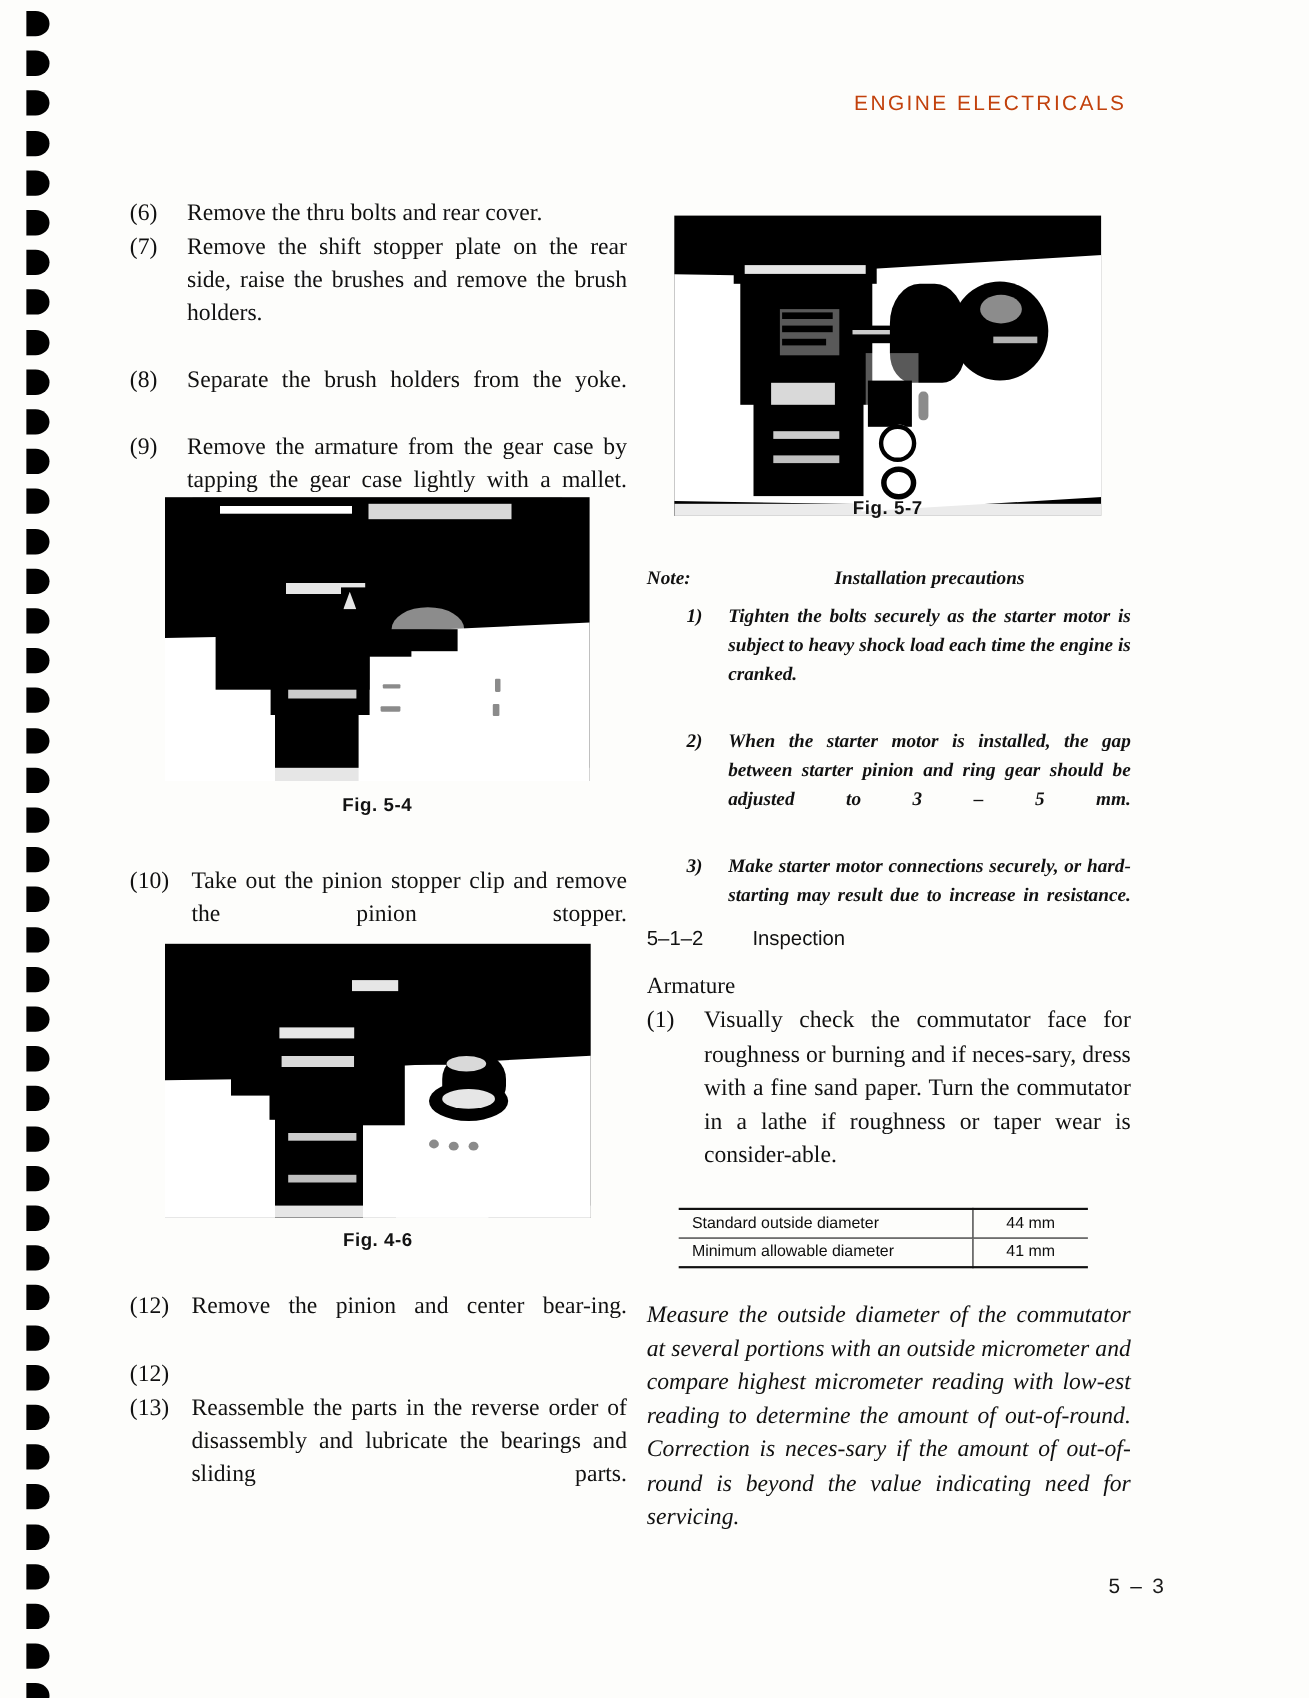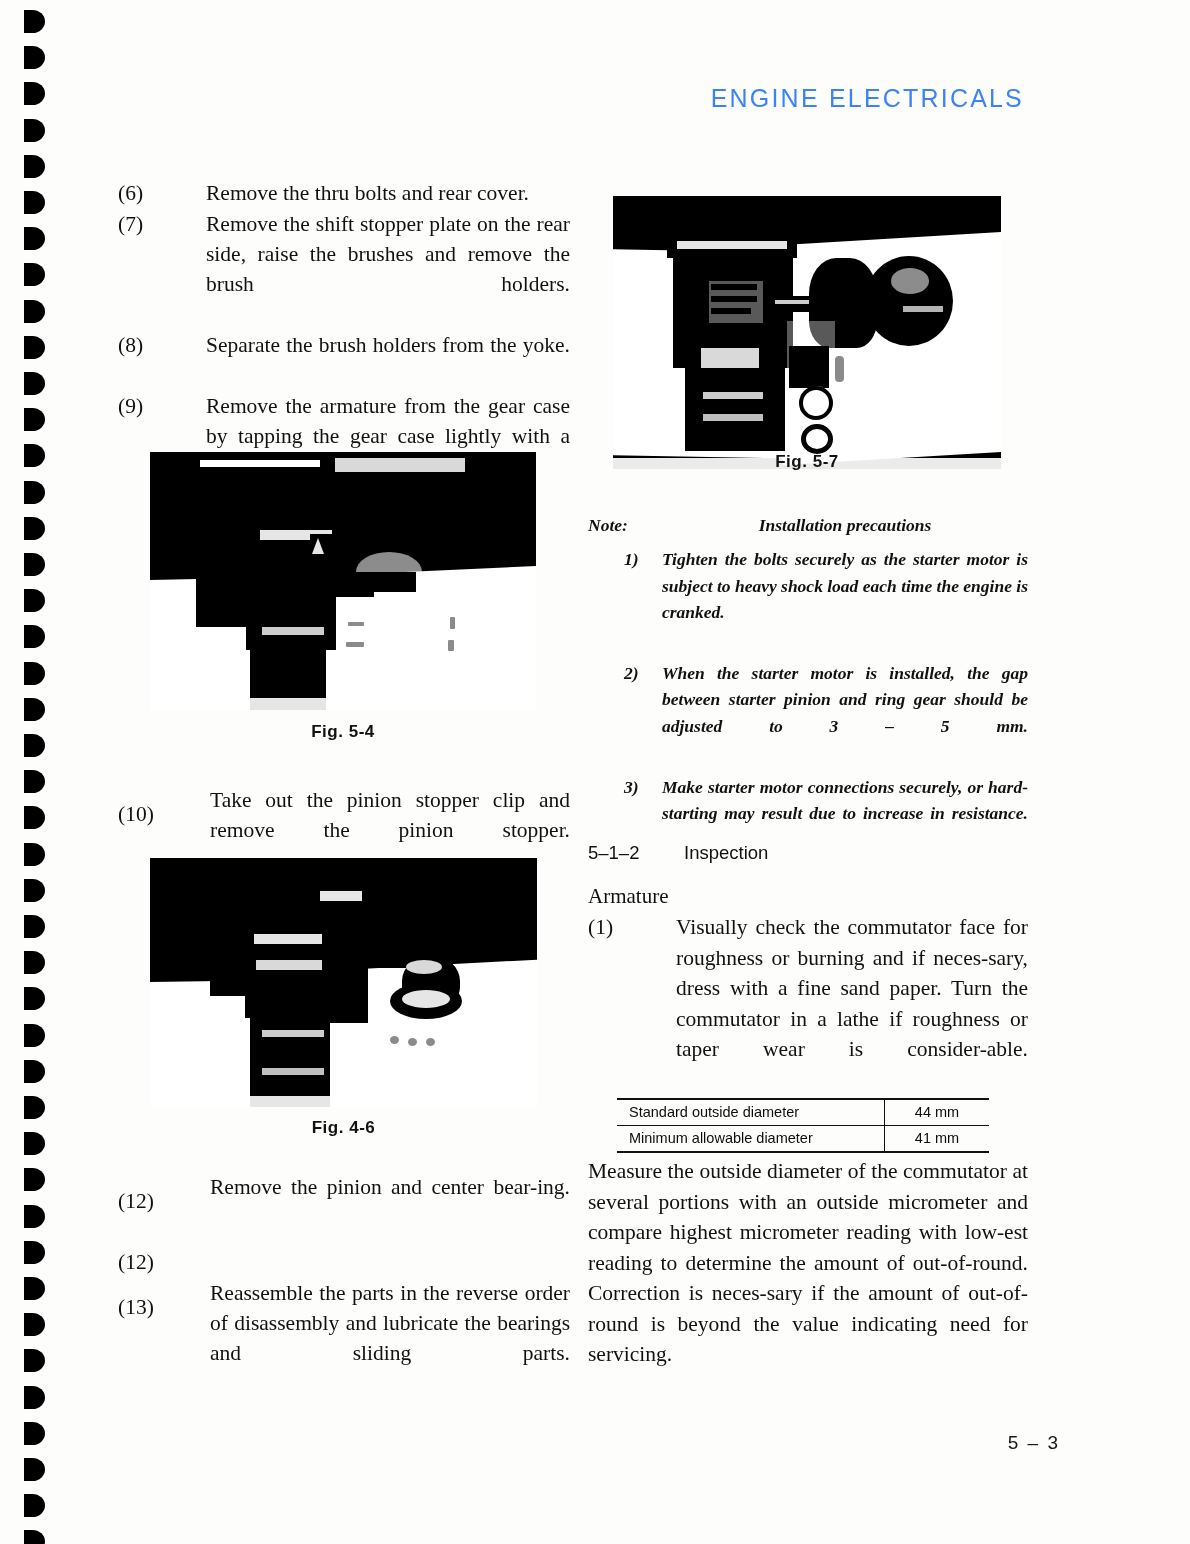--- a/index.html
+++ b/index.html
@@ -23,22 +23,22 @@
     position:absolute;left:24px;
     width:21px;height:23px;
     background:#000;
     border-radius:0 60% 60% 0 / 0 50% 50% 0;
   }
 
   
   .running-head{
     position:absolute;top:84px;right:166px;
     font-family:"Liberation Sans", sans-serif;
-    font-size:25px;letter-spacing:2.2px;
-    color:#3b82f6;
+    font-size:19px;letter-spacing:2.2px;
+    color:#c2410c;
     white-space:nowrap;
   }
 
   
   .col-left{
     position:absolute;left:118px;top:178px;width:452px;
   }
 
   
   ul.steps{list-style:none;margin:0;padding:0;}
@@ -52,27 +52,26 @@
     flex:0 0 auto;
     width:52px;
     text-align:left;
     font-size:21.5px;
   }
   ul.steps li .txt{
     flex:1 1 auto;
     text-align:justify;
     text-justify:inter-word;
     hyphens:manual;
-    margin-left:36px;
   }
   ul.steps li .txt::after{content:"";display:inline-block;width:100%;}
   ul.steps li.nojust .txt{text-align:left;}
   ul.steps li.nojust .txt::after{content:none;}
 
-  ul.steps.wide li .num{width:56px;margin-top:14px;}
+  ul.steps.wide li .num{width:56px;}
 
   
   .photo{
     position:absolute;
     background:#000;
     overflow:hidden;
   }
   .photo .mat{
     position:absolute;
     background:#ffffff;
@@ -137,23 +136,24 @@
   }
   .spec table{border-collapse:collapse;width:100%;}
   .spec td{padding:4px 0 5px 0;}
   .spec .tb-top{border-top:2.2px solid #111;}
   .spec .tb-mid{border-top:1.6px solid #111;}
   .spec .tb-bot{border-top:2.4px solid #111;}
   .spec td.k{padding-left:12px;width:255px;}
   .spec td.v{padding-left:0;text-align:center;border-left:1.4px solid #111;}
 
   .closing{
-    position:absolute;left:588px;top:1156px;width:440px;
+    position:absolute;left:588px;top:1180px;width:440px;
     font-size:21.5px;line-height:30.5px;
     text-align:justify;
+    font-style:italic;
   }
   .closing p{margin:0;}
 
   .folio{
     position:absolute;right:130px;bottom:90px;
     font-family:"Liberation Sans", sans-serif;
     font-size:19px;letter-spacing:2px;color:#181818;
   }
 
   .speck{position:absolute;background:#2b2b2b;border-radius:50%;opacity:.55;}

